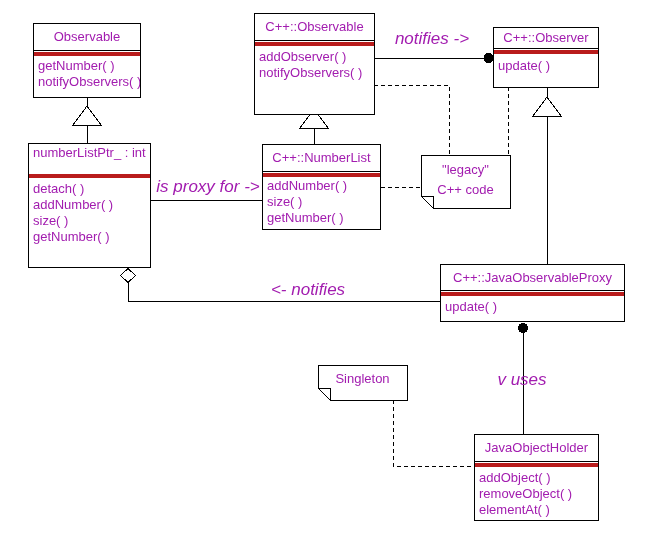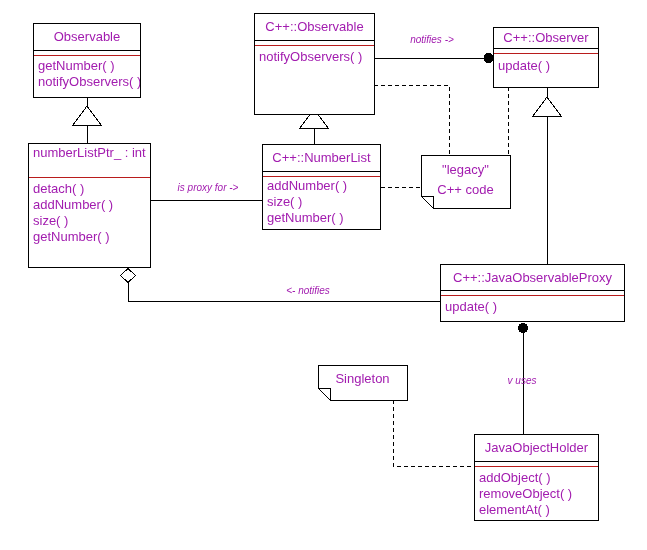--- a/index.html
+++ b/index.html
@@ -11,26 +11,26 @@
   svg.wires { position:absolute; left:0; top:0; }
   .cls {
     position:absolute; background:#ffffff; border:1px solid #000;
     box-sizing:border-box; font-size:13px; line-height:16px;
   }
   .cls .t {
     border-bottom:1px solid #000; box-sizing:border-box;
     text-align:center; white-space:nowrap; overflow:hidden;
   }
   .cls .a {
-    border-bottom:1px solid #b91c1c; box-sizing:border-box;
+    border-bottom:4px solid #b91c1c; box-sizing:border-box;
     padding:1px 0 0 4px; white-space:nowrap; overflow:hidden;
   }
   .cls .m { padding:3px 0 0 4px; white-space:nowrap; overflow:hidden; }
   .lbl {
-    position:absolute; font-size:10px; font-style:italic;
+    position:absolute; font-size:17px; font-style:italic;
     white-space:nowrap; transform:translate(-50%,-50%);
   }
   .note-text {
     position:absolute; font-size:13px; text-align:center; white-space:nowrap;
   }
   .note-text div { line-height:20px; }
 </style>
 </head>
 <body>
 
@@ -83,20 +83,21 @@
     <div class="m" style="padding-top:2px">
       <div>getNumber( )</div>
       <div>notifyObservers( )</div>
     </div>
   </div>
 
   <div class="cls" style="left:254px;top:13px;width:121px;height:102px">
     <div class="t" style="height:27px;line-height:26px">C++::Observable</div>
     <div class="a" style="height:5px;padding:0"></div>
     <div class="m">
+      <div>addObserver( )</div>
       <div>notifyObservers( )</div>
     </div>
   </div>
 
   <div class="cls" style="left:493px;top:27px;width:106px;height:61px">
     <div class="t" style="height:21px;line-height:20px">C++::Observer</div>
     <div class="a" style="height:5px;padding:0"></div>
     <div class="m" style="padding-top:4px">
       <div>update( )</div>
     </div>

